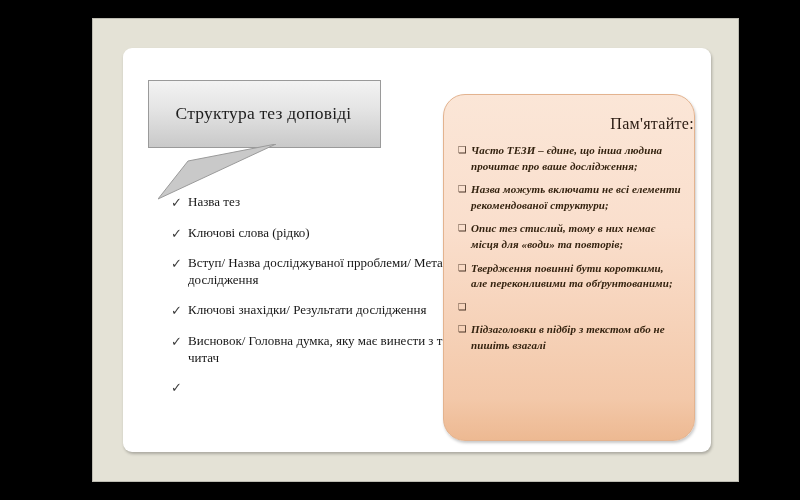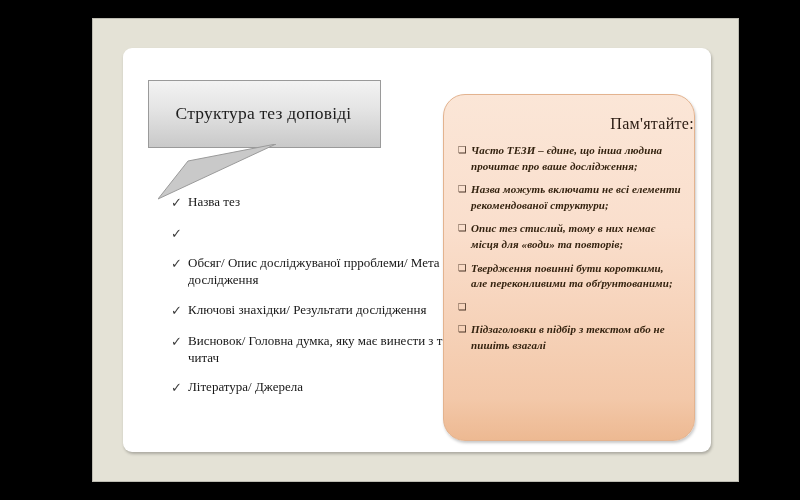--- a/index.html
+++ b/index.html
@@ -84,40 +84,40 @@
 
       <div id="checklist">
 
         <div class="check-item">
           <span class="check-mark">✓</span>
           <span class="check-text">Назва тез</span>
         </div>
 
         <div class="check-item">
           <span class="check-mark">✓</span>
+          <span class="check-text">Ключові слова (рідко)</span>
         </div>
 
         <div class="check-item">
           <span class="check-mark">✓</span>
-          <span class="check-text">Обсяг/ Опис досліджуваної прроблеми/ Мета дослідження</span>
+          <span class="check-text">Вступ/ Назва досліджуваної прроблеми/ Мета дослідження</span>
         </div>
 
         <div class="check-item">
           <span class="check-mark">✓</span>
           <span class="check-text">Ключові знахідки/ Результати дослідження</span>
         </div>
 
         <div class="check-item">
           <span class="check-mark">✓</span>
           <span class="check-text">Висновок/ Головна думка, яку має винести з тез читач</span>
         </div>
 
         <div class="check-item">
           <span class="check-mark">✓</span>
-          <span class="check-text">Література/ Джерела</span>
         </div>
 
       </div>
 
       <div id="memo-panel">
         <div id="memo-heading">Пам'ятайте:</div>
 
         <div id="memo-list">
 
           <div class="memo-item">

